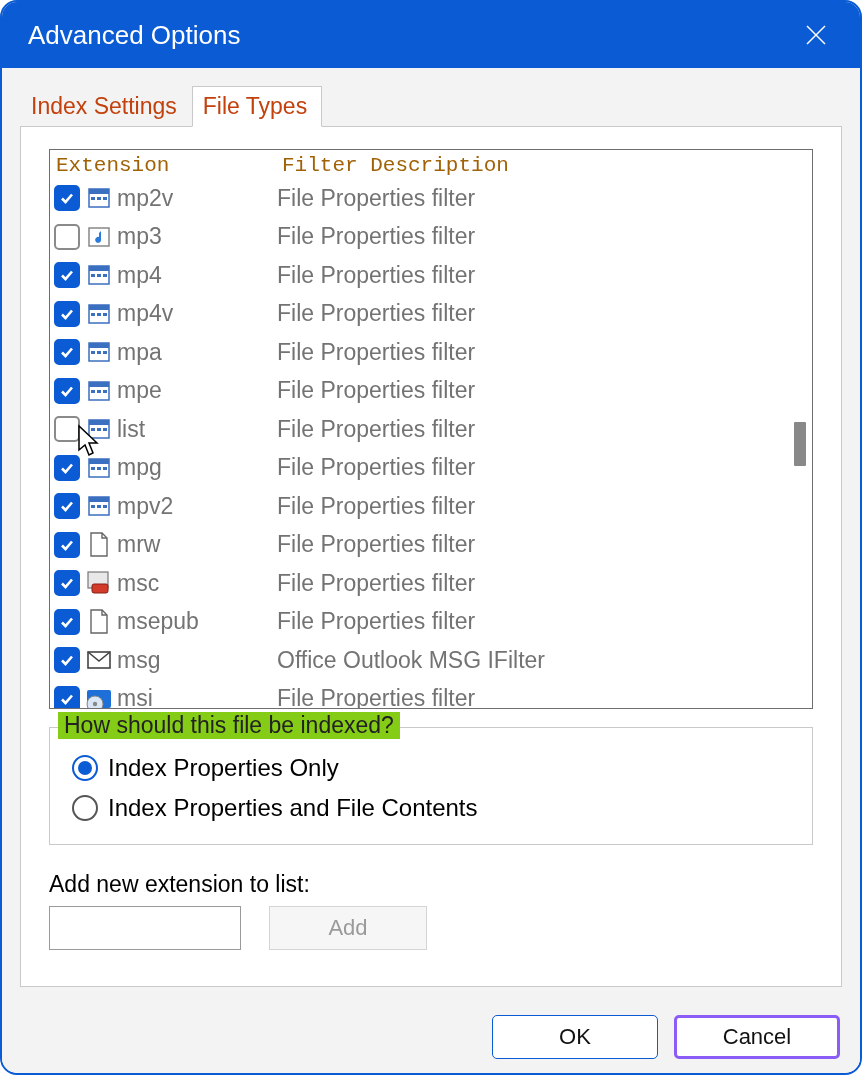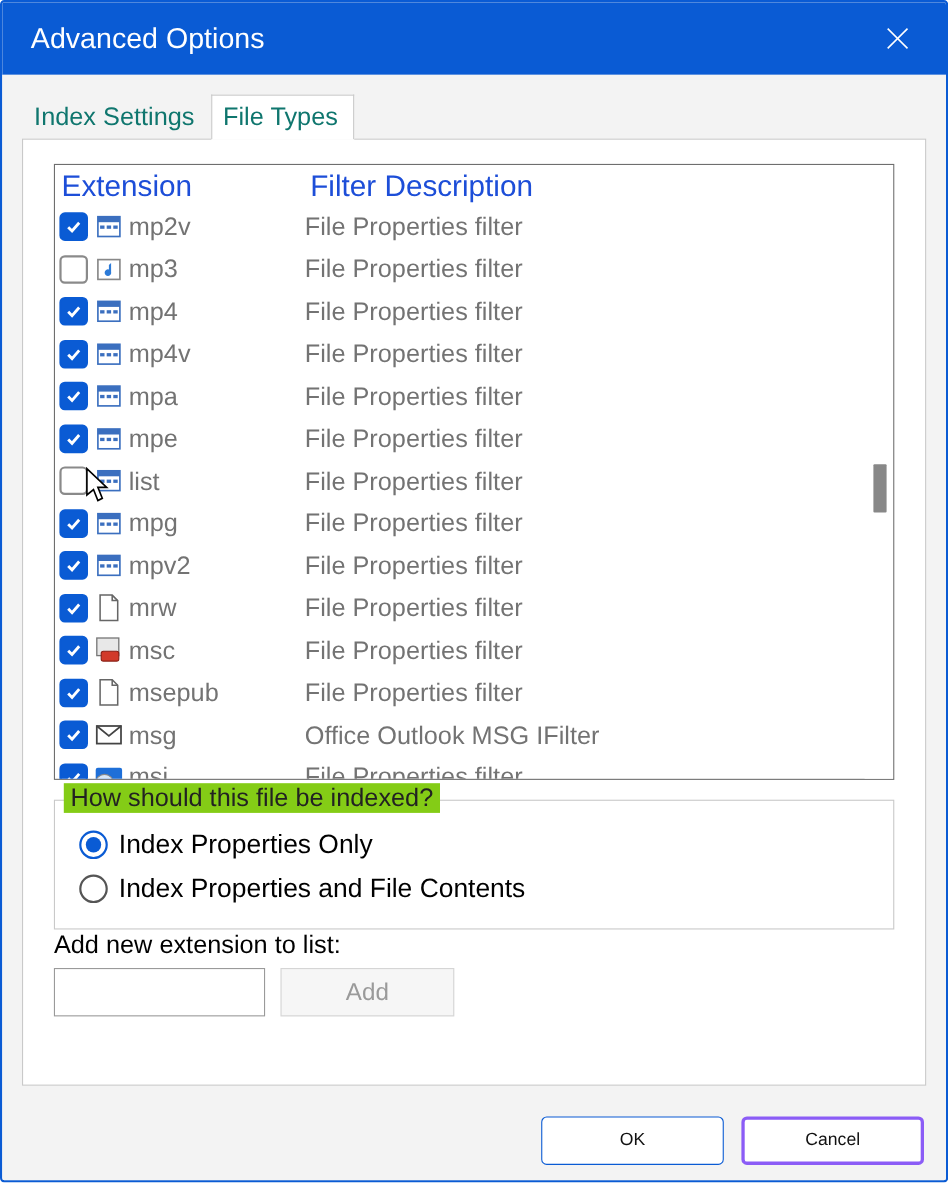--- a/index.html
+++ b/index.html
@@ -8,21 +8,21 @@
     font-family: "Segoe UI", Arial, sans-serif;
     background: #fff;
     width: 862px;
     height: 1075px;
     overflow: hidden;
   }
   .window {
     width: 862px;
     height: 1075px;
     border: 2px solid #0a5bd4;
-    border-radius: 4px;
+    border-radius: 17px;
     overflow: hidden;
     display: flex;
     flex-direction: column;
     background: #f3f3f3;
   }
   .titlebar {
     background: #0a5bd4;
     color: #fff;
     height: 66px;
     display: flex;
@@ -54,21 +54,21 @@
   .tabs {
     display: flex;
     align-items: flex-end;
     height: 40px;
     position: relative;
     z-index: 2;
   }
   .tab {
     font-size: 23px;
     padding: 6px 14px 6px 10px;
-    color: #0f766e;
+    color: #c2410c;
     cursor: pointer;
     border: 1px solid transparent;
     position: relative;
     top: 1px;
     background: transparent;
   }
   .tab.active {
     background: #fff;
     border: 1px solid #c9c9c9;
     border-bottom: 1px solid #fff;
@@ -88,23 +88,24 @@
     display: flex;
     position: relative;
     overflow: hidden;
   }
   .list-content {
     flex: 1;
     overflow: hidden;
   }
   .list-header {
     display: flex;
-    font-size: 27px;
+    font-size: 21px;
     padding: 4px 0 2px 4px;
-    color: #1d4ed8;
+    color: #a16207;
+    font-family: Liberation Mono, monospace;
   }
   .col-ext { width: 228px; padding-left: 2px; }
   .col-filter { flex: 1; }
   .rows { }
   .row {
     display: flex;
     align-items: center;
     height: 38.5px;
     padding-left: 4px;
     font-size: 23px;
@@ -195,26 +196,27 @@
     border: 2px solid #0a5bd4;
   }
   .radio.selected::after {
     content: "";
     width: 14px;
     height: 14px;
     background: #0a5bd4;
     border-radius: 50%;
   }
   .addext {
+    margin-top: 26px;
   }
   .addext-label {
     font-size: 23px;
     margin-bottom: 8px;
   }
-  .addext-row { display: flex; gap: 14px; }
+  .addext-row { display: flex; gap: 28px; }
   .ext-input {
     width: 192px;
     height: 44px;
     border: 1px solid #9a9a9a;
     background: #fff;
     font-size: 20px;
     padding: 0 8px;
   }
   .add-btn {
     width: 158px;
@@ -228,21 +230,21 @@
   .footer {
     display: flex;
     justify-content: flex-end;
     gap: 16px;
     padding: 14px 20px 14px 0;
     background: #f3f3f3;
   }
   .footer button {
     width: 166px;
     height: 44px;
-    font-size: 16px;
+    font-size: 22px;
     border-radius: 5px;
     cursor: pointer;
     background: #fff;
   }
   .ok-btn {
     border: 1.5px solid #0a5bd4;
     color: #111;
   }
   .cancel-btn {
     border: 3px solid #8b5cf6;

